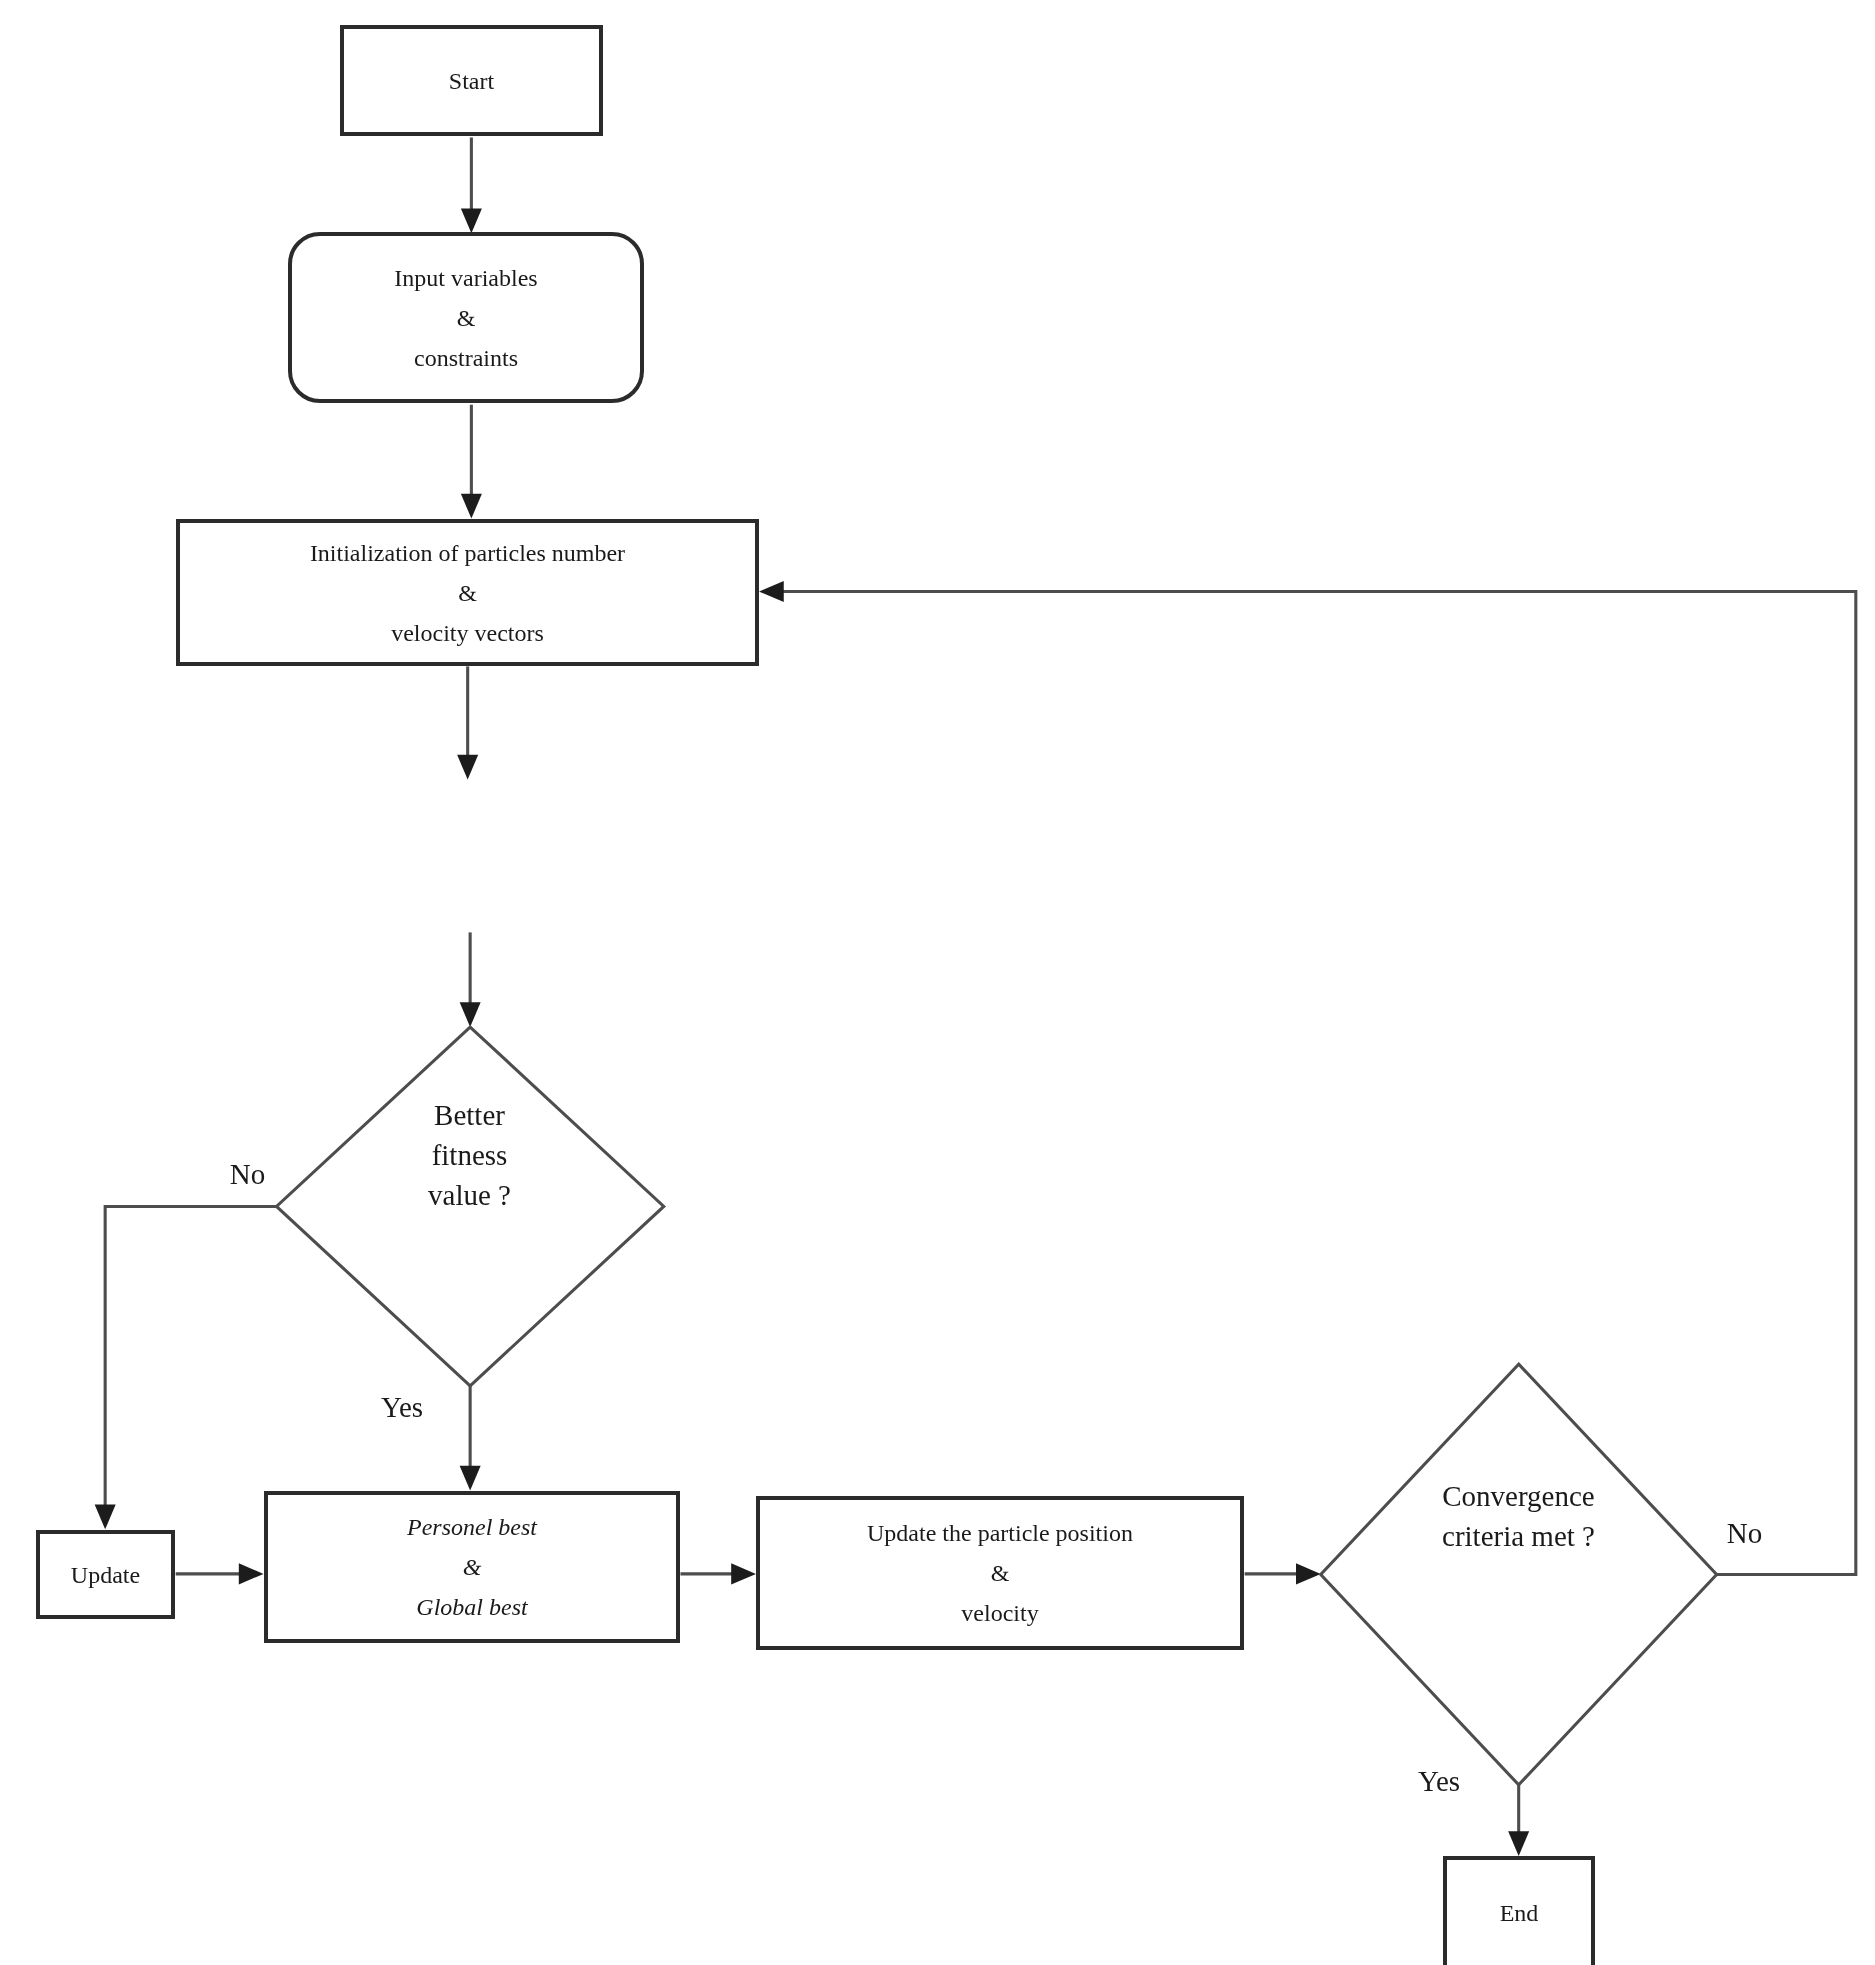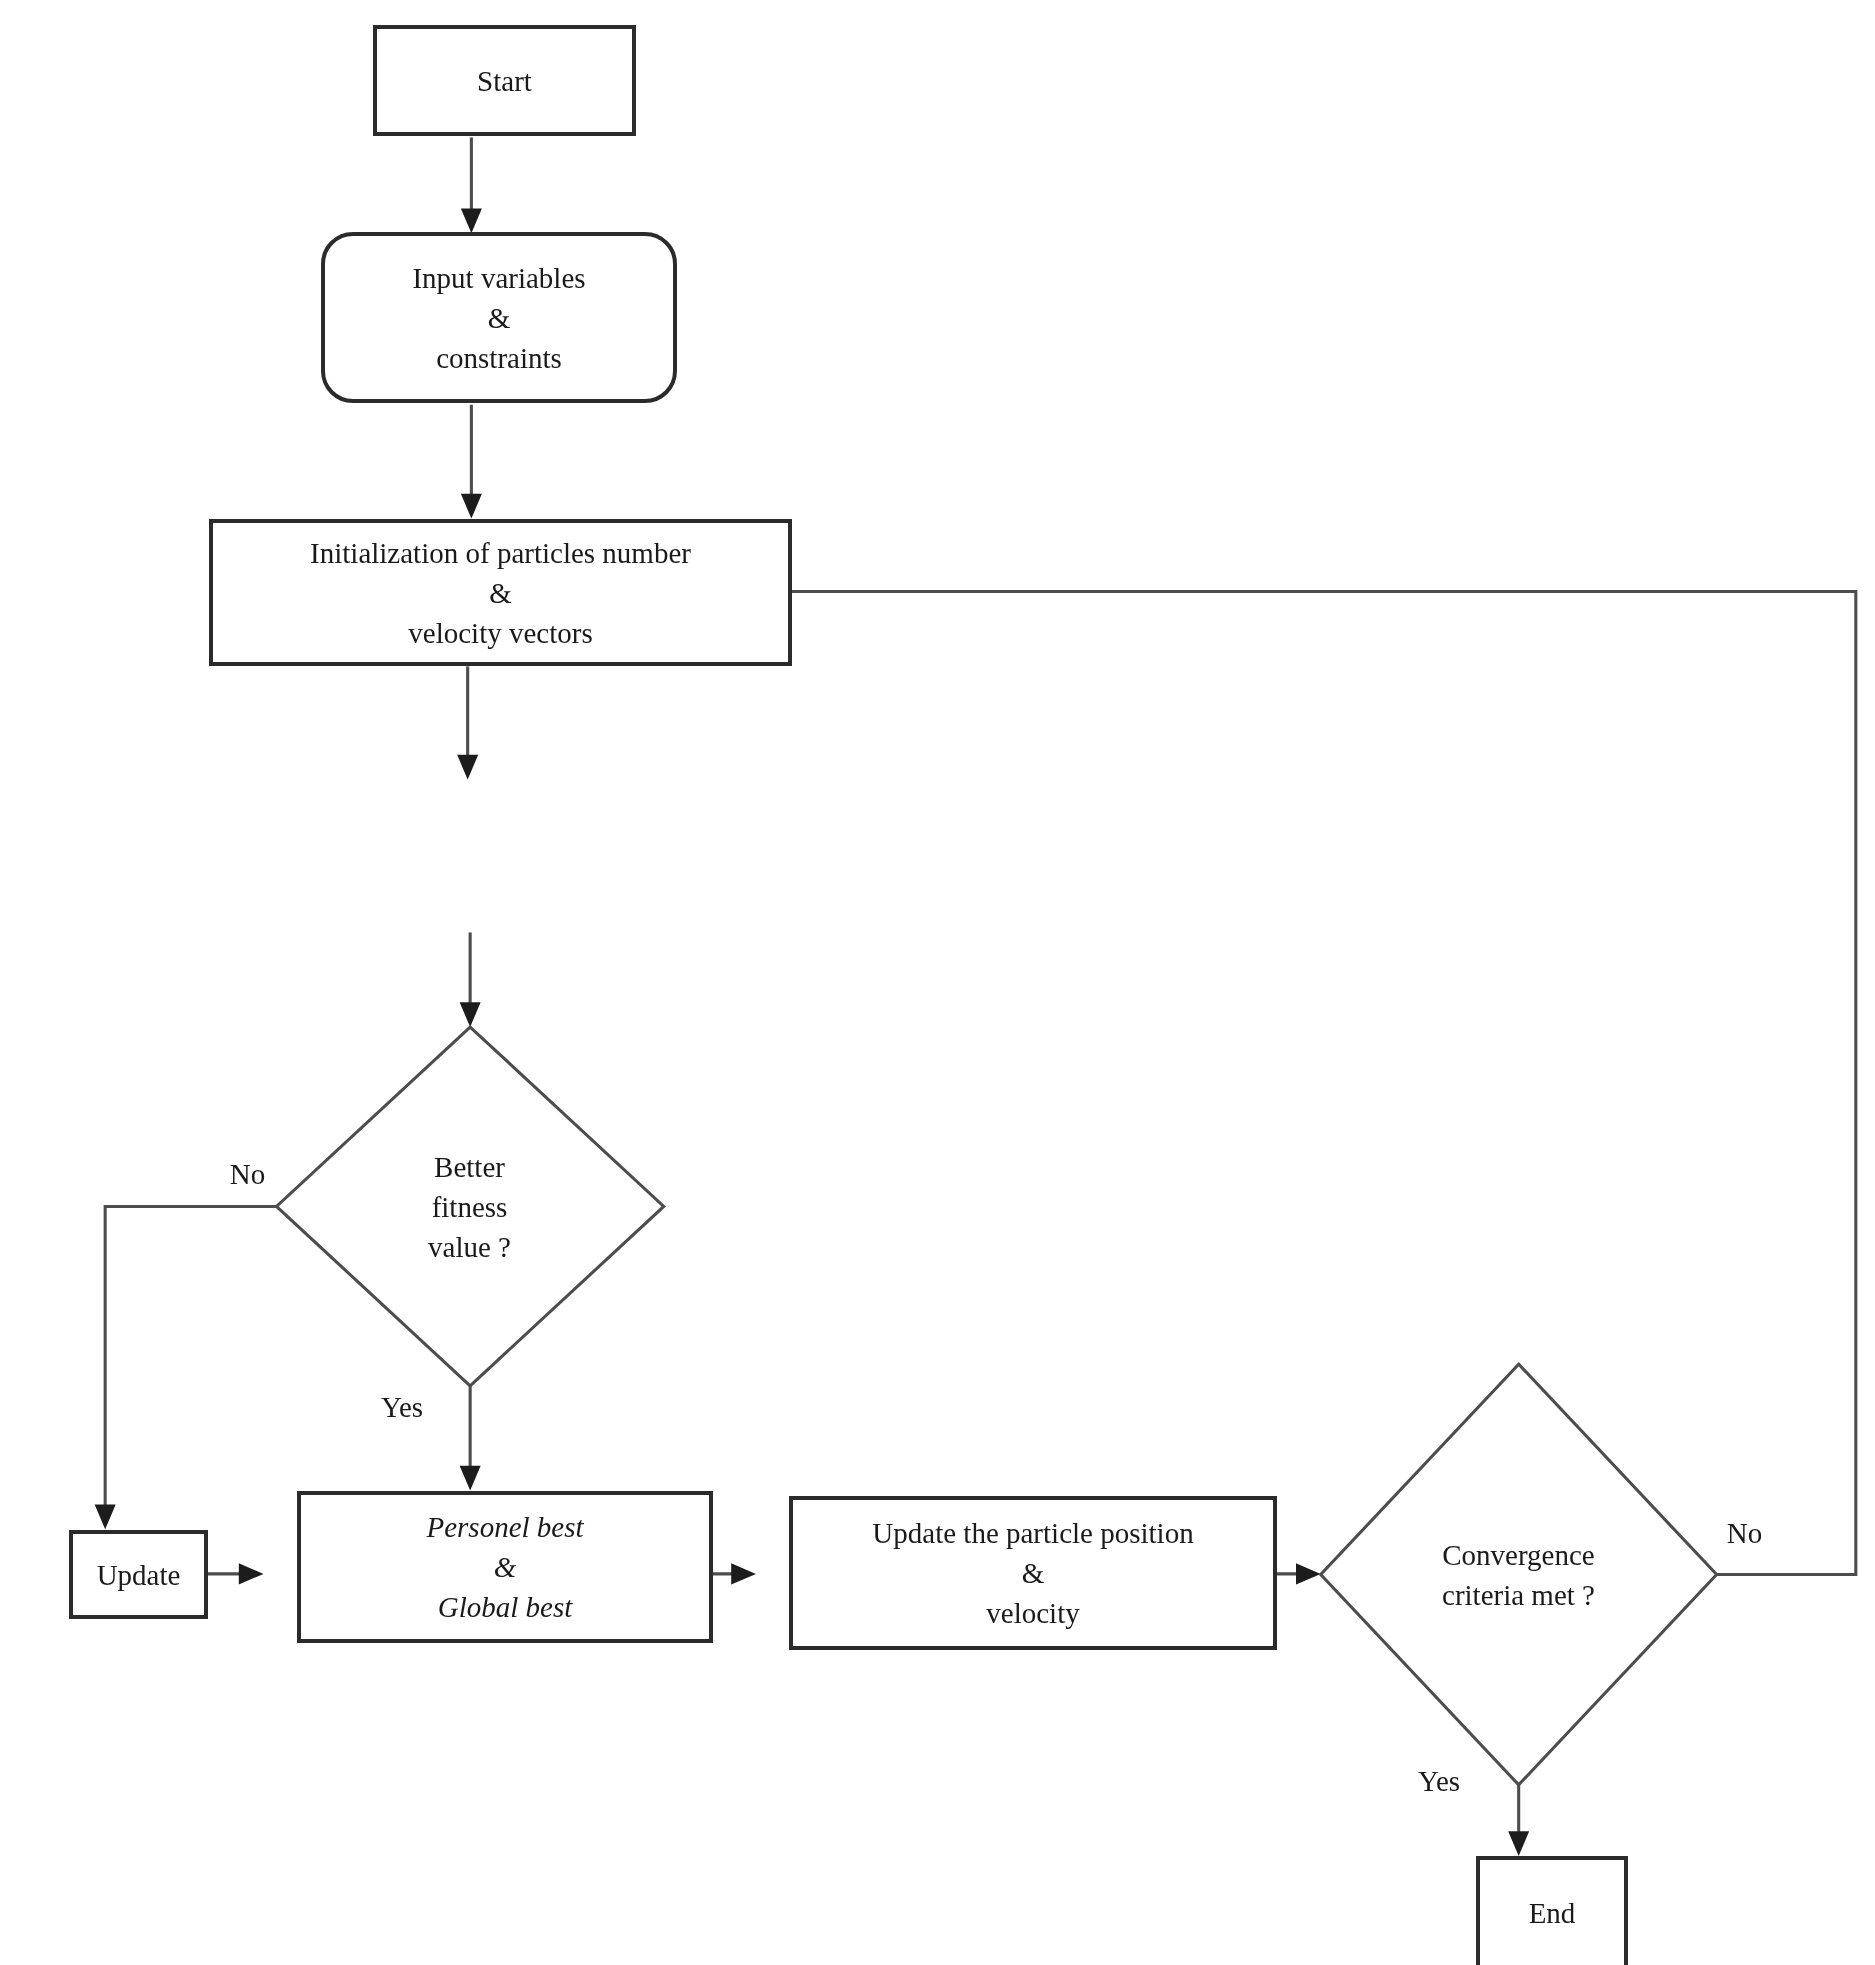--- a/index.html
+++ b/index.html
@@ -46,30 +46,28 @@
   .node {
     position: absolute;
     box-sizing: border-box;
     background: var(--background);
     border: 4.3px solid var(--border);
     display: flex;
     flex-direction: column;
     align-items: center;
     justify-content: center;
     text-align: center;
-    font-size: 29px;
+    font-size: 24px;
     line-height: 40px;
-    margin-left: 33px;
   }
   .dtext {
     position: absolute;
     display: flex;
     flex-direction: column;
     align-items: center;
-    justify-content: center;
     text-align: center;
     font-size: 29px;
     line-height: 40px;
   }
   .lbl {
     position: absolute;
     font-size: 29px;
     line-height: 32px;
     white-space: nowrap;
   }

